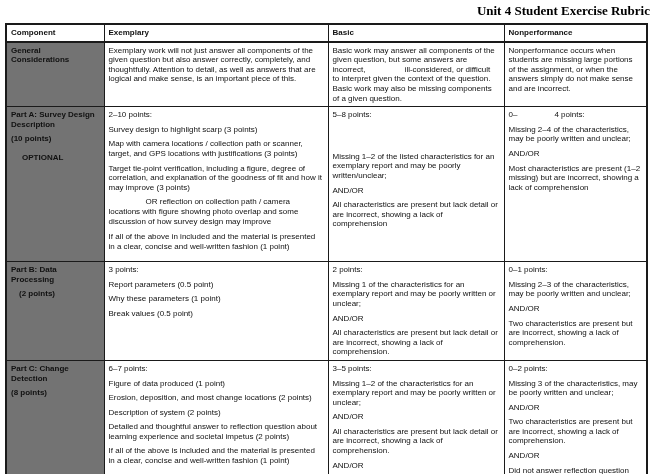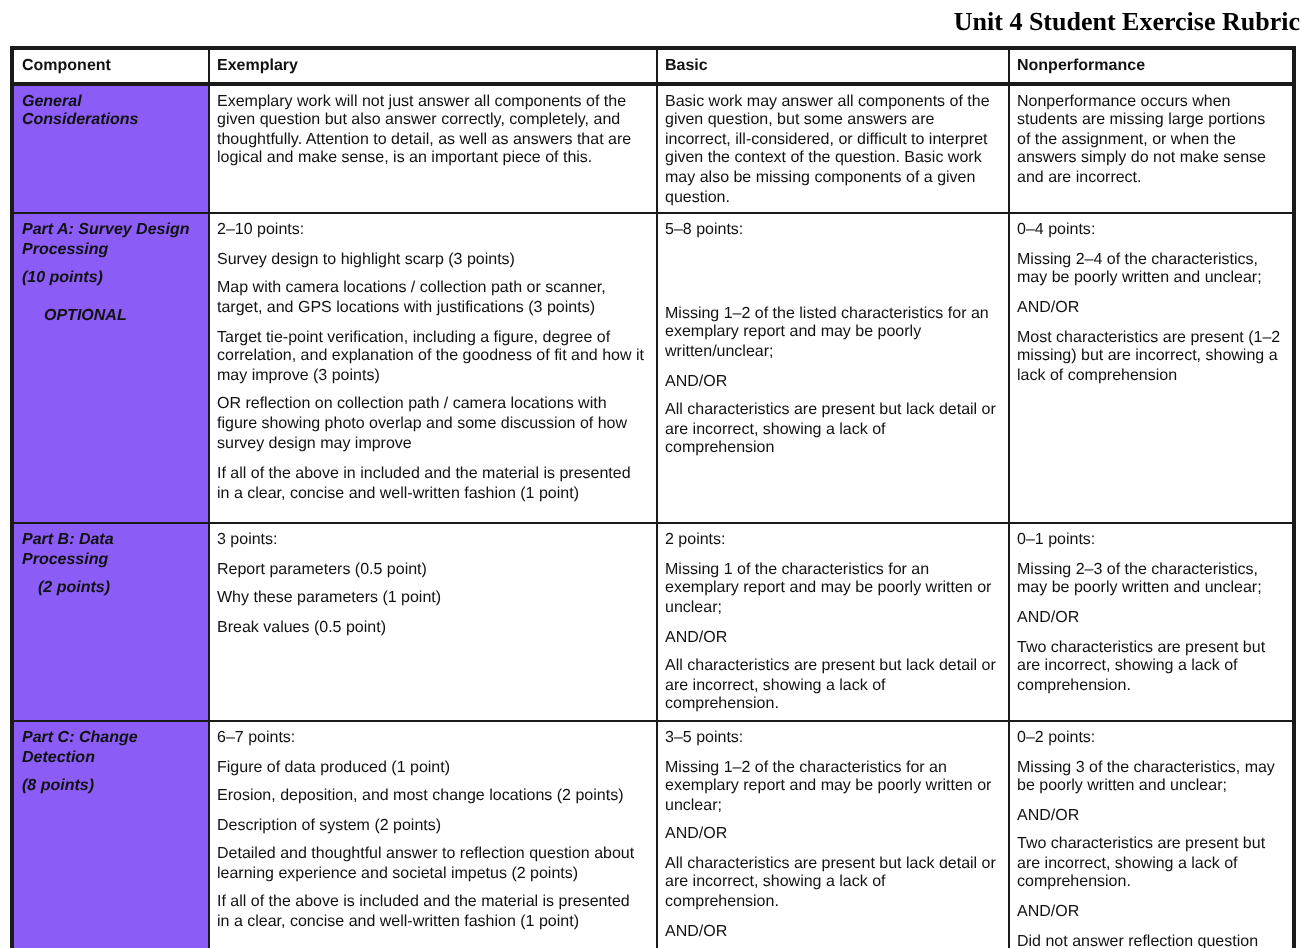--- a/index.html
+++ b/index.html
@@ -36,33 +36,34 @@
     padding: 2px 5px 3px 4px;
     overflow: hidden;
   }
   thead tr { border-bottom: 2px solid #1a1a1a; }
   table.rubric th {
     font-weight: bold;
     padding-top: 3px;
     padding-bottom: 3px;
     background: #ffffff;
   }
-  td.comp { background: #8b5cf6; font-style: italic; }
+  td.comp { background: #737373; }
   td p { margin: 5px 0 0 0; }
   td p:first-child { margin-top: 1px; }
   p.gap  { margin-top: 32px; }
   p.gap2 { margin-top: 6px; }
   .b { font-weight: bold; }
   .pts-indent { padding-left: 8px; }
   .optional { padding-left: 11px; margin-top: 9px !important; }
   .gram {
     text-decoration-style: wavy;
     text-decoration-color: #3f9e3f;
     text-decoration-thickness: 1px;
     text-underline-offset: 2px;
+    margin-left: 37px;
   }
   tr.r-header  { height: 15px; }
   tr.r-general { height: 59px; }
   tr.r-parta   { height: 155px; }
   tr.r-partb   { height: 86px; margin-top: 40px; }
   tr.r-partc   { height: 132px; }
 </style>
 </head>
 <body>
 
@@ -97,21 +98,21 @@
         <td>
           <p><span>Basic work may answer all components of the given question, but some answers are incorrect, </span><span class="gram">ill-considered,</span><span> or difficult to interpret given the context of the question. Basic work may also be missing components of a given question.</span></p>
         </td>
         <td>
           <p>Nonperformance occurs when students are missing large portions of the assignment, or when the answers simply do not make sense and are incorrect.</p>
         </td>
       </tr>
 
       <tr class="r-parta">
         <td class="comp">
-          <p class="b">Part A: Survey Design Processing</p>
+          <p class="b">Part A: Survey Design Description</p>
           <p class="b">(10 points)</p>
           <p class="b optional">OPTIONAL</p>
         </td>
         <td>
           <p>2–10 points:</p>
           <p>Survey design to highlight scarp (3 points)</p>
           <p>Map with camera locations / collection path or scanner, target, and GPS locations with justifications (3 points)</p>
           <p>Target tie-point verification, including a figure, degree of correlation, and explanation of the goodness of fit and how it may improve (3 points)</p>
           <p><span class="gram">OR  reflection</span><span> on collection path / camera locations with figure showing photo overlap and some discussion of how survey design may improve</span></p>
           <p class="gap2">If all of the above in included and the material is presented in a clear, concise and well-written fashion (1 point)</p>

